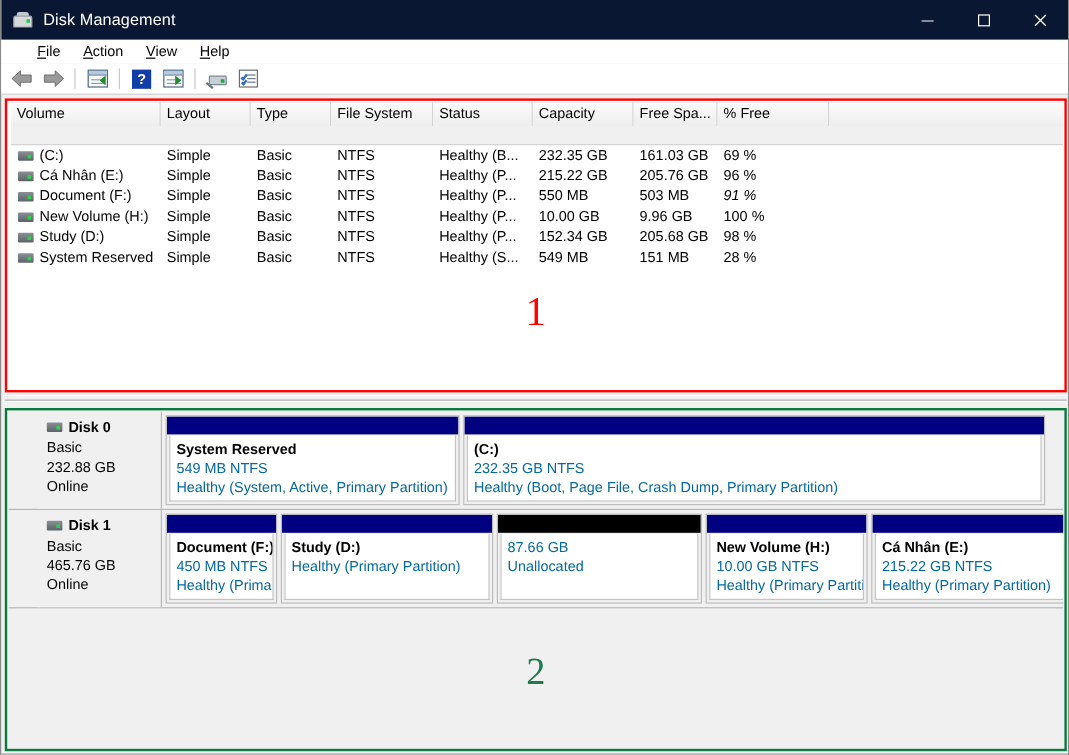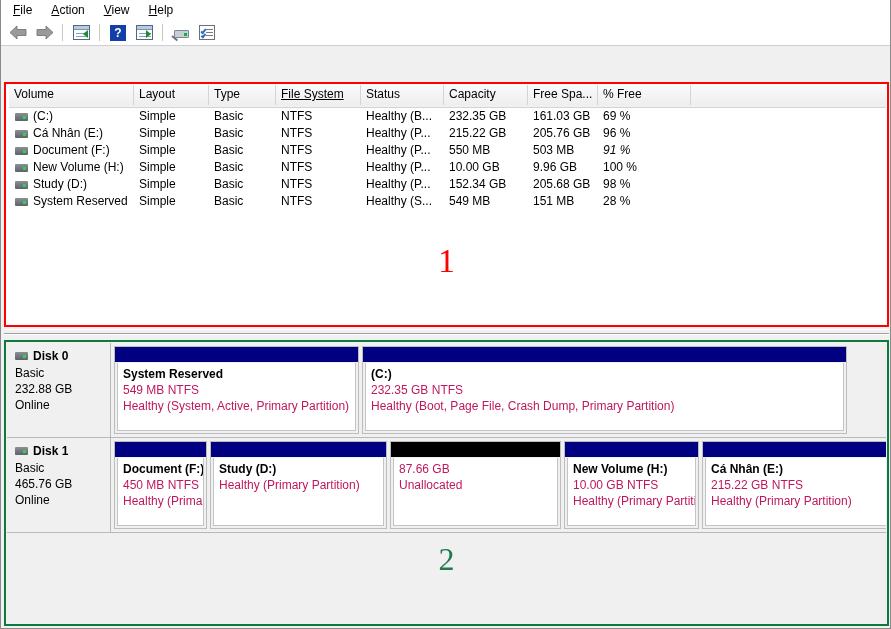--- a/index.html
+++ b/index.html
@@ -73,21 +73,21 @@
     color: #ffffff;
   }
   .win-btn svg { display: block; }
 
   
   .menubar {
     height: 20px;
     background: #ffffff;
     display: flex;
     align-items: center;
-    padding-left: 3px;
+    padding-left: 21px;
     font-size: 12px;
     color: #000000;
   }
   .menu-item {
     padding: 2px 10px 2px 9px;
     line-height: 14px;
     white-space: nowrap;
   }
   .menu-item u { text-decoration: underline; }
 
@@ -211,21 +211,21 @@
   }
   .listview {
     position: absolute;
     left: 3px; top: 1px;
     width: 877px; height: 239px;
     background: #ffffff;
     overflow: hidden;
   }
   .lv-header {
     display: flex;
-    height: 23px;
+    height: 36px;
     background: #f0f0f0;
     border-bottom: 1px solid #d4d4d4;
   }
   .lv-th {
     height: 20px;
     line-height: 19px;
     font-size: 12px;
     color: #000;
     padding-left: 5px;
     border-right: 1px solid #d4d4d4;
@@ -308,24 +308,25 @@
   .gv {
     position: absolute;
     left: 1px; top: 1px;
     width: 879px; height: 280px;
     background: #f0f0f0;
     overflow: hidden;
   }
 
   .disk-row {
     position: relative;
-    height: 95px;
+    height: 82px;
     border-bottom: 1px solid #b8b8b8;
     background: #f0f0f0;
     display: flex;
+    padding-left: 24px;
   }
   .disk-info {
     width: 104px;
     flex: 0 0 104px;
     border-right: 1px solid #b8b8b8;
     padding: 6px 0 0 8px;
     background: #f0f0f0;
   }
   .disk-title {
     font-size: 12px;
@@ -374,21 +375,21 @@
   }
   .part .p-name {
     font-size: 12px;
     font-weight: bold;
     color: #000;
     line-height: 16px;
     white-space: nowrap;
   }
   .part .p-line {
     font-size: 12px;
-    color: #be185d;
+    color: #0369a1;
     line-height: 16px;
     white-space: nowrap;
   }
   .part-spacer {
     flex: 0 0 auto;
     background: #f0f0f0;
   }
 
   .ann-2 {
     position: absolute;
@@ -399,20 +400,46 @@
     font-family: "Liberation Serif", serif;
     font-size: 32px;
     line-height: 32px;
   }
 </style>
 </head>
 <body>
 
 <div id="app">
 
+  <div class="titlebar">
+    <div class="title-icon">
+      <div class="top"></div>
+        <div class="body"></div>
+        <div class="led"></div>
+    </div>
+    <div class="title-text">Disk Management</div>
+    <div class="win-buttons">
+      <div class="win-btn">
+        <svg width="12" height="12" viewBox="0 0 12 12">
+            <line x1="1" y1="6.5" x2="11" y2="6.5" stroke="#ffffff" stroke-width="1"></line>
+          </svg>
+      </div>
+      <div class="win-btn">
+        <svg width="12" height="12" viewBox="0 0 12 12">
+            <rect x="1.5" y="1.5" width="9" height="9" fill="none" stroke="#ffffff" stroke-width="1"></rect>
+          </svg>
+      </div>
+      <div class="win-btn">
+        <svg width="12" height="12" viewBox="0 0 12 12">
+            <line x1="1.5" y1="1.5" x2="10.5" y2="10.5" stroke="#ffffff" stroke-width="1.1"></line>
+            <line x1="10.5" y1="1.5" x2="1.5" y2="10.5" stroke="#ffffff" stroke-width="1.1"></line>
+          </svg>
+      </div>
+    </div>
+  </div>
 
   <div class="menubar">
     <div class="menu-item"><u>F</u><span>ile</span></div>
     <div class="menu-item"><u>A</u><span>ction</span></div>
     <div class="menu-item"><u>V</u><span>iew</span></div>
     <div class="menu-item"><u>H</u><span>elp</span></div>
   </div>
 
   <div class="toolbar">
     <div class="tb-btn">
@@ -460,21 +487,21 @@
       </div>
     </div>
   </div>
 
   <div class="pane-top">
     <div class="listview">
       <div class="lv-header" id="lv-header">
           <div class="lv-th" style="flex: 0 0 125px;">Volume</div>
           <div class="lv-th" style="flex: 0 0 75px;">Layout</div>
           <div class="lv-th" style="flex: 0 0 67px;">Type</div>
-          <div class="lv-th" style="flex: 0 0 85px; text-decoration: underline;">File System</div>
+          <div class="lv-th" style="flex: 0 0 85px;">File System</div>
           <div class="lv-th" style="flex: 0 0 83px;">Status</div>
           <div class="lv-th" style="flex: 0 0 84px;">Capacity</div>
           <div class="lv-th" style="flex: 0 0 70px;">Free Spa...</div>
           <div class="lv-th" style="flex: 0 0 93px;">% Free</div>
           <div class="lv-th last"></div>
         </div>
       <div id="lv-body">
           <div class="lv-row">
             <div class="lv-td vol" style="flex: 0 0 125px;">
               <span class="mini-drive"></span>

